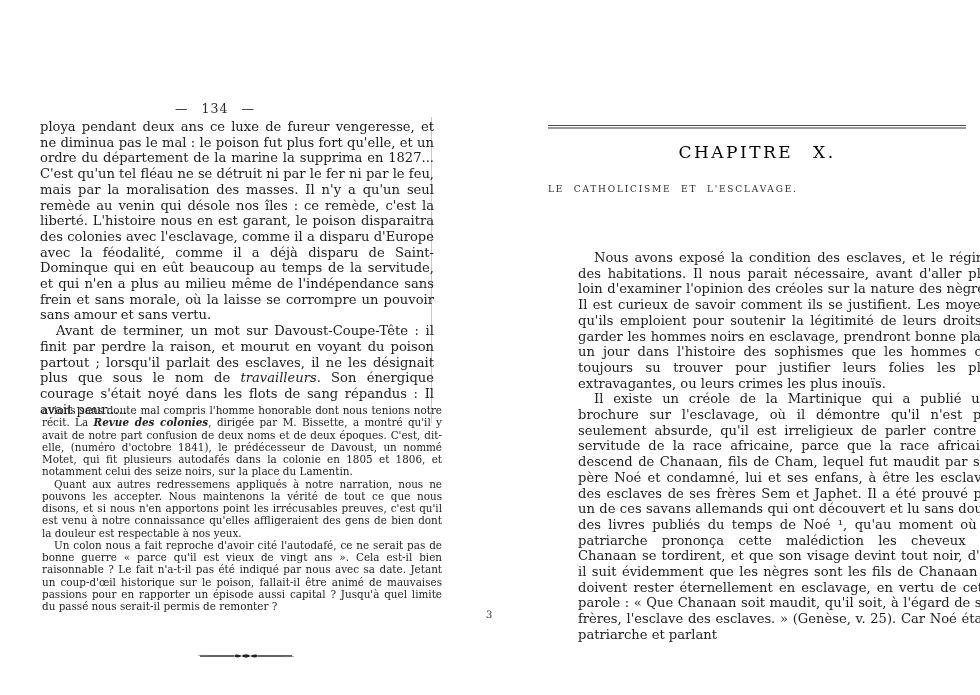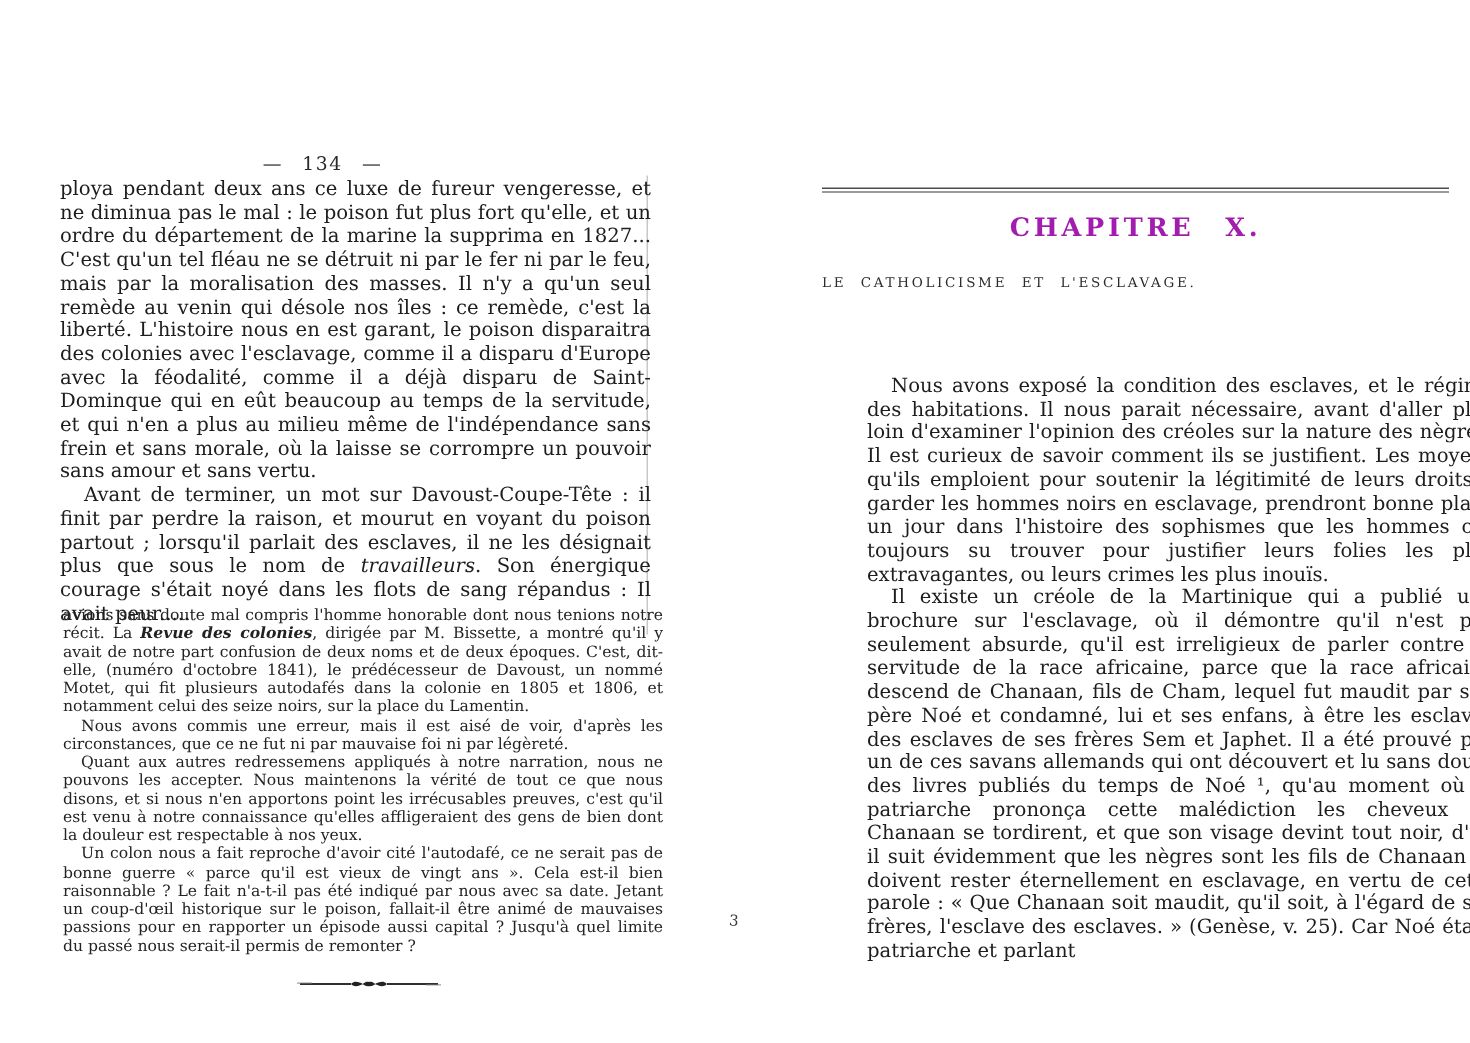--- a/index.html
+++ b/index.html
@@ -66,25 +66,25 @@
     left: 548px; top: 125px; width: 418px; height: 4px;
     background: linear-gradient(to bottom,
       #4b4b4b 0%, #4b4b4b 30%,
       transparent 30%, transparent 62%,
       #9a9a9a 62%, #9a9a9a 88%,
       transparent 88%);
   }
   #chapter-title {
     left: 548px; top: 142px; width: 418px;
     text-align: center;
-    font-weight: bold;
+    font-weight: normal;
     font-size: 17px;
     letter-spacing: 2.5px;
     word-spacing: 12px;
-    color: #a21caf;
+    color: #000000;
   }
   #chapter-subtitle {
     left: 548px; top: 184px; width: 418px;
     text-align: left;
     font-size: 9px;
     letter-spacing: 1.8px;
     word-spacing: 5px;
     color: #2c2c2c;
   }
   #chapter-argument {
@@ -112,21 +112,20 @@
 
   <div id="scan-fold-line" class="abs"></div>
 
   <div id="left-main" class="abs bodytext">
       <p class="para"><span>ploya pendant deux ans ce luxe de fureur vengeresse, et ne diminua pas le mal : le poison fut plus fort qu'elle, et un ordre du département de la marine la supprima en 1827... C'est qu'un tel fléau ne se détruit ni par le fer ni par le feu, mais par la moralisation des masses. Il n'y a qu'un seul remède au venin qui désole nos îles : ce remède, c'est la liberté. L'histoire nous en est garant, le poison disparaitra des colonies avec l'esclavage, comme il a disparu d'Europe avec la féodalité, comme il a déjà disparu de Saint-Dominque qui en eût beaucoup au temps de la servitude, et qui n'en a plus au milieu même de l'indépendance sans frein et sans morale, où la laisse se corrompre un pouvoir sans amour et sans vertu.</span></p>
       <p class="para indent"><span>Avant de terminer, un mot sur Davoust-Coupe-Tête : il finit par perdre la raison, et mourut en voyant du poison partout ; lorsqu'il parlait des esclaves, il ne les désignait plus que sous le nom de </span><span class="it">travailleurs</span><span>. Son énergique courage s'était noyé dans les flots de sang répandus : Il avait peur.....</span></p>
     </div>
 
   <div id="left-footnote" class="abs smalltext">
       <p class="para"><span>avions sans doute mal compris l'homme honorable dont nous tenions notre récit. La </span><span class="it bd">Revue des colonies</span><span>, dirigée par M. Bissette, a montré qu'il y avait de notre part confusion de deux noms et de deux époques. C'est, dit-elle, (numéro d'octobre 1841), le prédécesseur de Davoust, un nommé Motet, qui fit plusieurs autodafés dans la colonie en 1805 et 1806, et notamment celui des seize noirs, sur la place du Lamentin.</span></p>
-      <p class="para indent"><span>Nous avons commis une erreur, mais il est aisé de voir, d'après les circonstances, que ce ne fut ni par mauvaise foi ni par légèreté.</span></p>
       <p class="para indent"><span>Quant aux autres redressemens appliqués à notre narration, nous ne pouvons les accepter. Nous maintenons la vérité de tout ce que nous disons, et si nous n'en apportons point les irrécusables preuves, c'est qu'il est venu à notre connaissance qu'elles affligeraient des gens de bien dont la douleur est respectable à nos yeux.</span></p>
       <p class="para indent"><span>Un colon nous a fait reproche d'avoir cité l'autodafé, ce ne serait pas de bonne guerre « parce qu'il est vieux de vingt ans ». Cela est-il bien raisonnable ? Le fait n'a-t-il pas été indiqué par nous avec sa date. Jetant un coup-d'œil historique sur le poison, fallait-il être animé de mauvaises passions pour en rapporter un épisode aussi capital ? Jusqu'à quel limite du passé nous serait-il permis de remonter ?</span></p>
     </div>
 
   <div id="left-ornament" class="abs">
     <svg width="96" height="14" viewBox="0 0 96 14">
       <line x1="2" y1="7" x2="36" y2="7" stroke="#2f2f2f" stroke-width="1.4"></line>
       <line x1="60" y1="7" x2="94" y2="7" stroke="#2f2f2f" stroke-width="1.4"></line>
       <path d="M36,7 C41,2 47,12 52,7 C47,2 41,12 36,7 Z" fill="#222"></path>
       <path d="M44,7 C49,2 55,12 60,7 C55,2 49,12 44,7 Z" fill="#222"></path>

